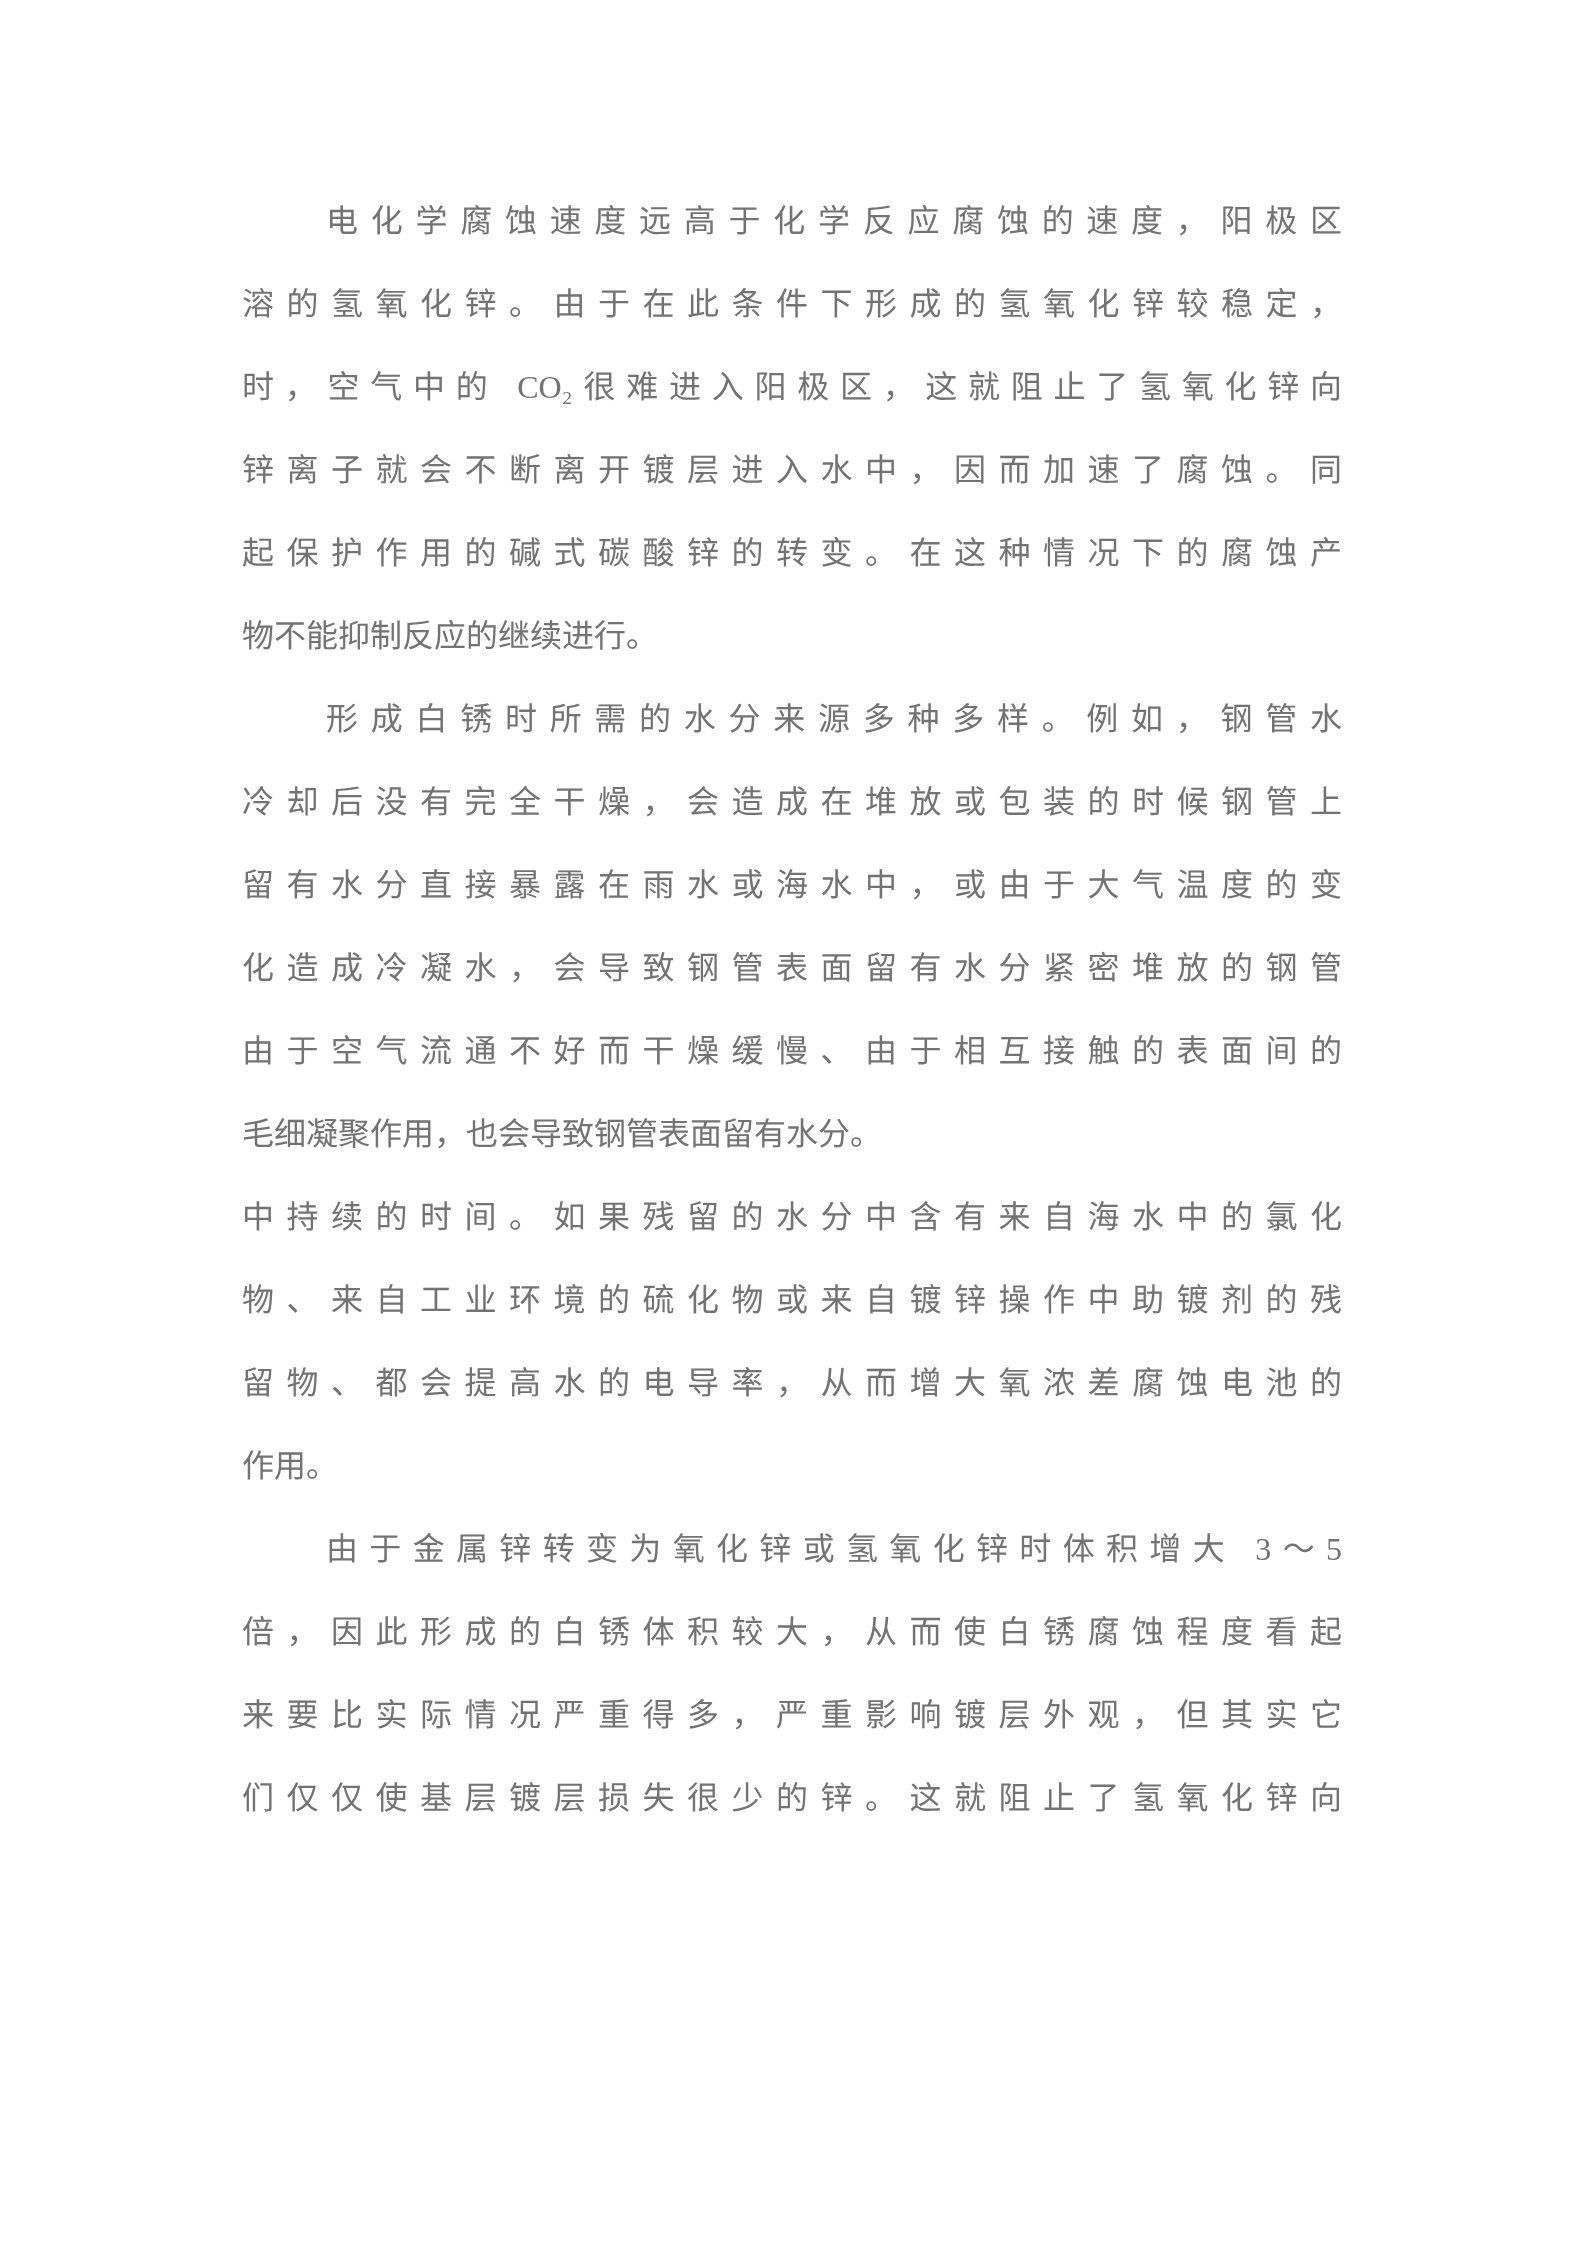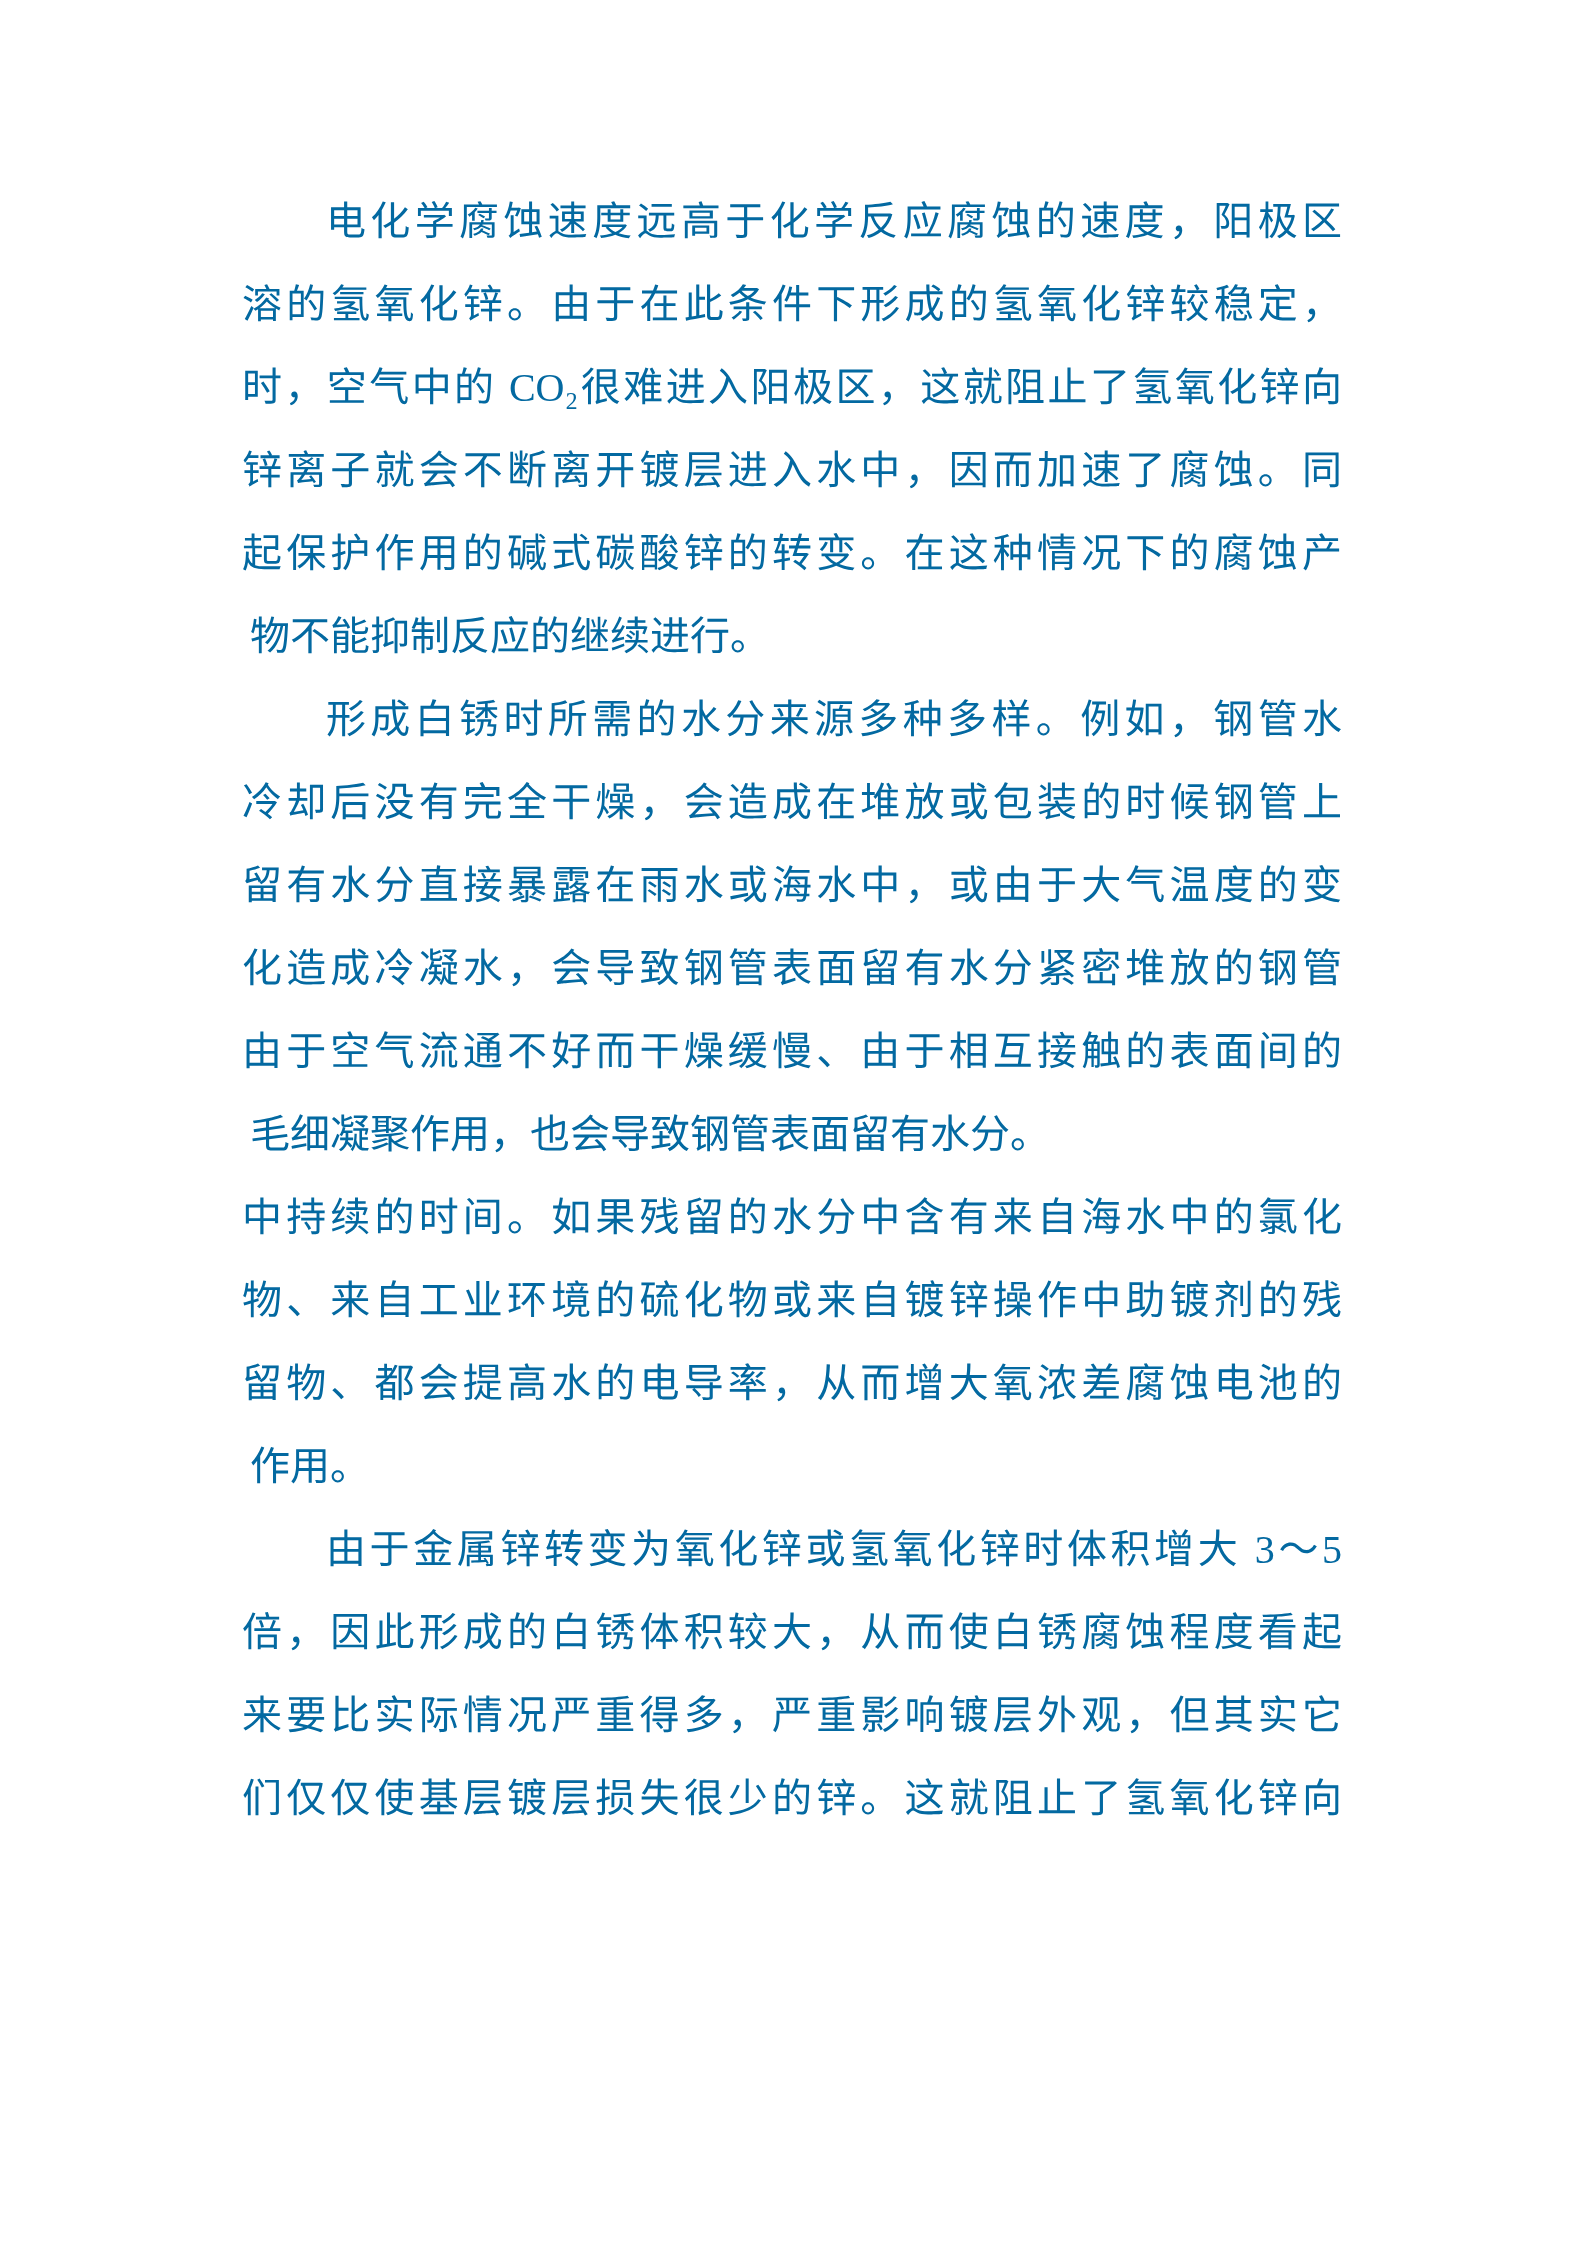--- a/index.html
+++ b/index.html
@@ -19,36 +19,35 @@
     left: 242px;
     top: 180px;
     width: 1100px;
   }
   .paragraph {
     margin: 0;
     padding: 0;
   }
   .line {
     font-family: "Liberation Serif", "DejaVu Serif", serif;
-    font-size: 40px;
+    font-size: 32px;
     line-height: 83px;
     height: 83px;
-    color: #0369a1;
+    color: #737373;
     text-align: justify;
     text-align-last: justify;
     white-space: normal;
     overflow: hidden;
   }
   .line.first {
     text-indent: 84px; 
   }
   .line.para-end {
     text-align: right;
     text-align-last: left;
-    margin-left: 8px;
   }
 </style>
 </head>
 <body>
 
 <div class="page">
   <div class="text-block">
       <div class="paragraph">
         <div class="line first">电化学腐蚀速度远高于化学反应腐蚀的速度，阳极区</div>
         <div class="line">溶的氢氧化锌。由于在此条件下形成的氢氧化锌较稳定，</div>

